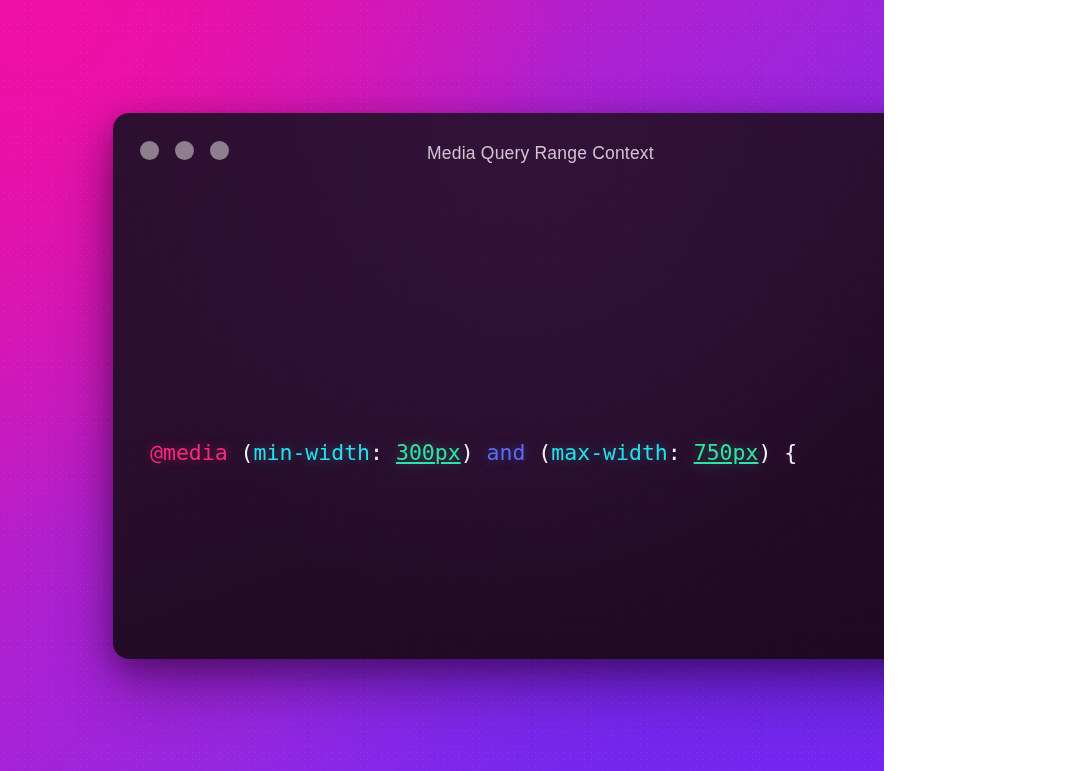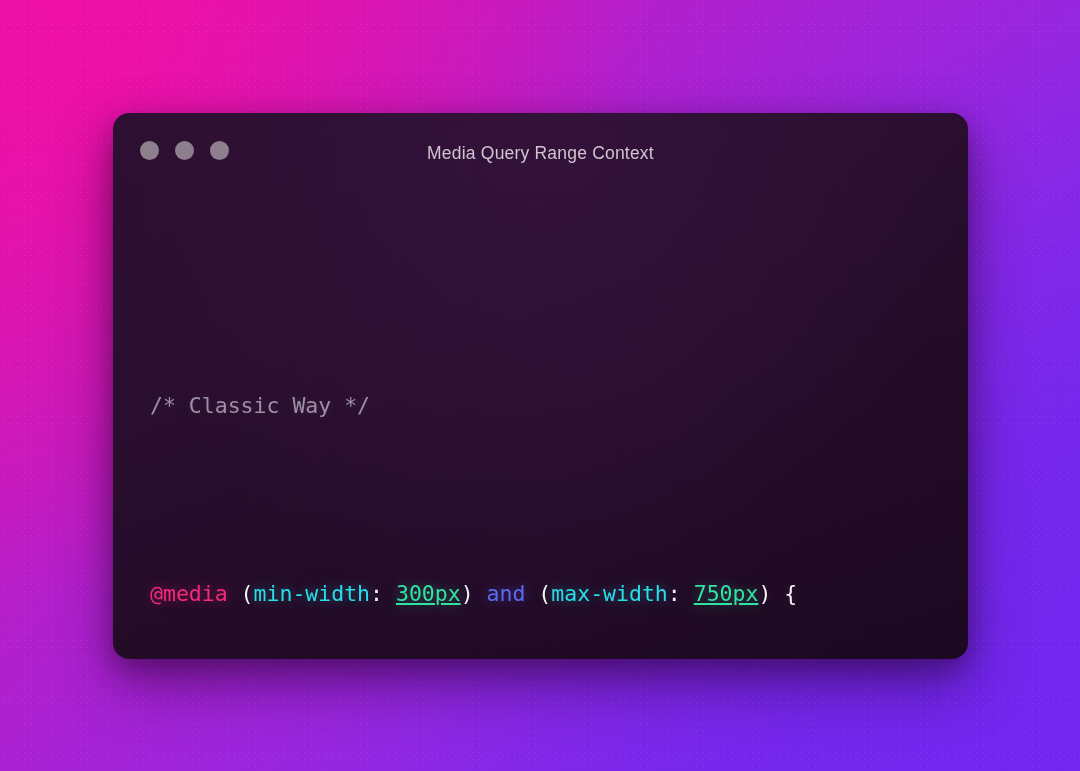--- a/index.html
+++ b/index.html
@@ -8,21 +8,21 @@
   }
   body {
     width: 1080px;
     height: 771px;
     overflow: hidden;
     font-family: "Liberation Sans", sans-serif;
   }
 
   #stage {
     position: relative;
-    width: 1080px;
+    width: 884px;
     height: 771px;
     background:
       radial-gradient(circle at 6% 2%, #ef0fa6 0%, rgba(239,15,166,0) 46%),
       radial-gradient(circle at 100% 100%, #7226ef 0%, rgba(114,38,239,0) 55%),
       linear-gradient(135deg, #e712a4 0%, #c41bbf 22%, #a622d6 45%, #9327e2 62%, #7c27ea 80%, #6f27ef 100%);
     overflow: hidden;
   }
 
   
   #noise {
@@ -132,21 +132,20 @@
       <div id="traffic-lights">
         <div class="light"></div>
         <div class="light"></div>
         <div class="light"></div>
       </div>
       <div id="window-title">Media Query Range Context</div>
     </div>
 
     <div id="code">
 
-      <div class="line"><span class="tok-comment">/* Classic Way */</span></div>
 
       <div class="line"><span class="tok-atrule">@media</span><span class="tok-punct"> (</span><span class="tok-prop">min-width</span><span class="tok-punct">: </span><span class="tok-value">300px</span><span class="tok-punct">) </span><span class="tok-kw">and</span><span class="tok-punct"> (</span><span class="tok-prop">max-width</span><span class="tok-punct">: </span><span class="tok-value">750px</span><span class="tok-punct">) {</span></div>
 
       
 
       
 
       
 
       

